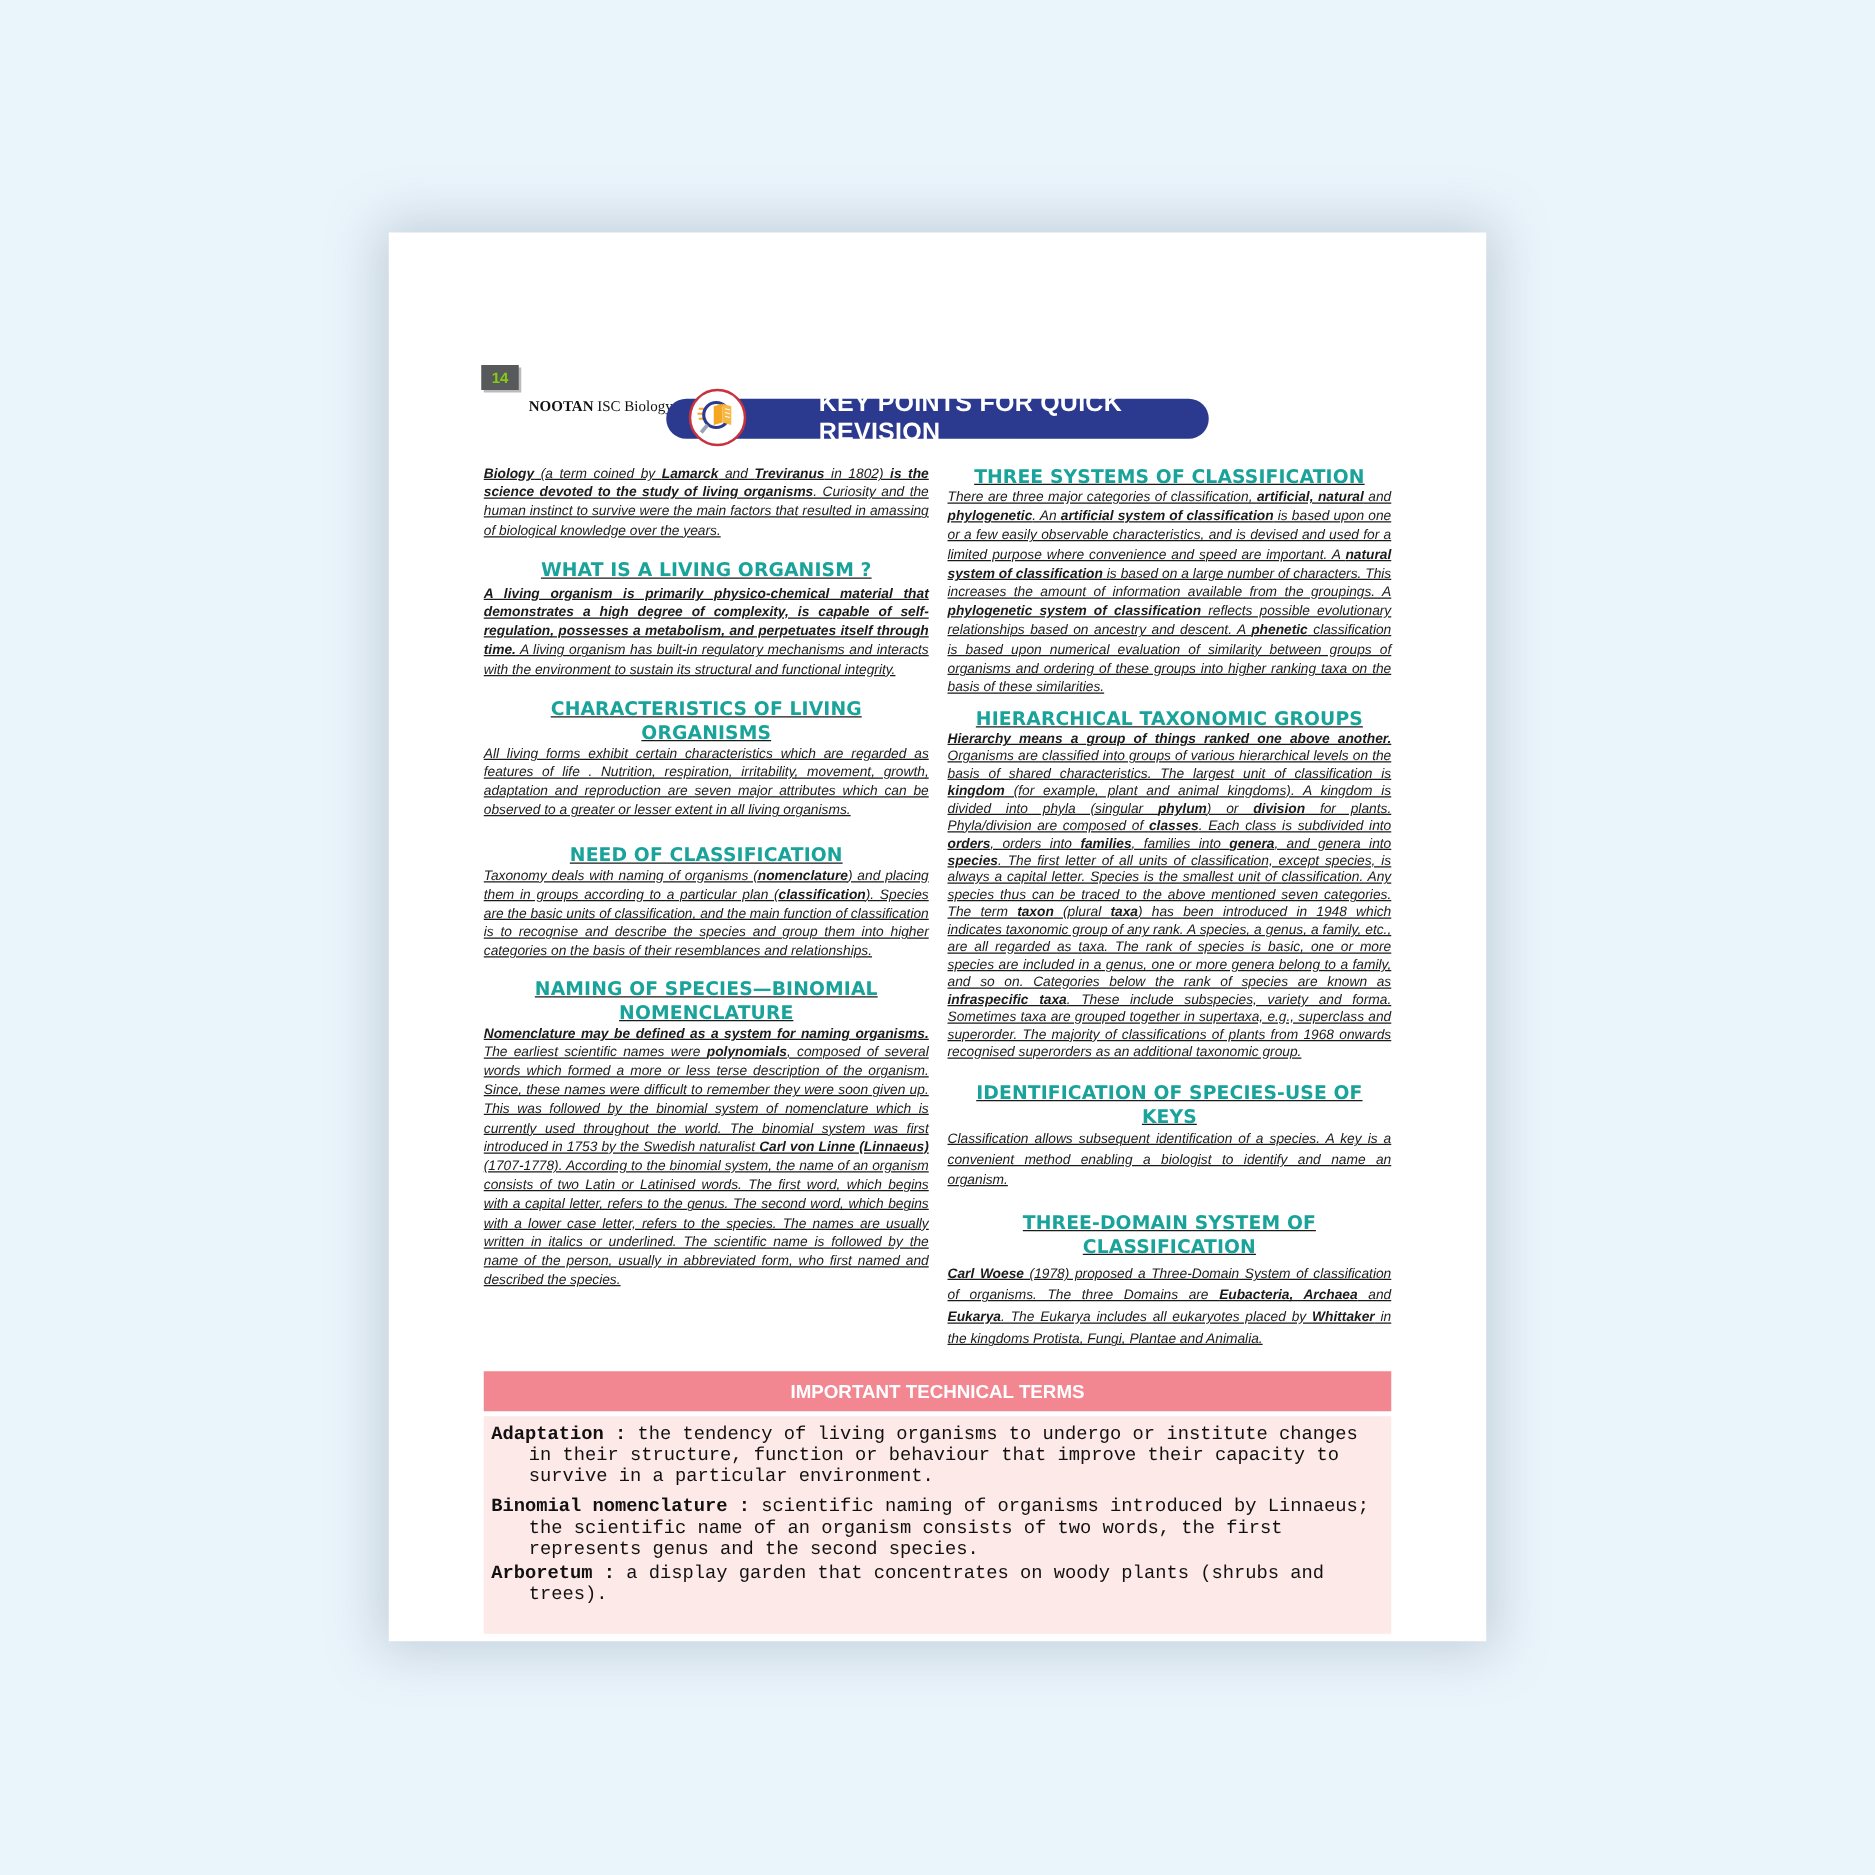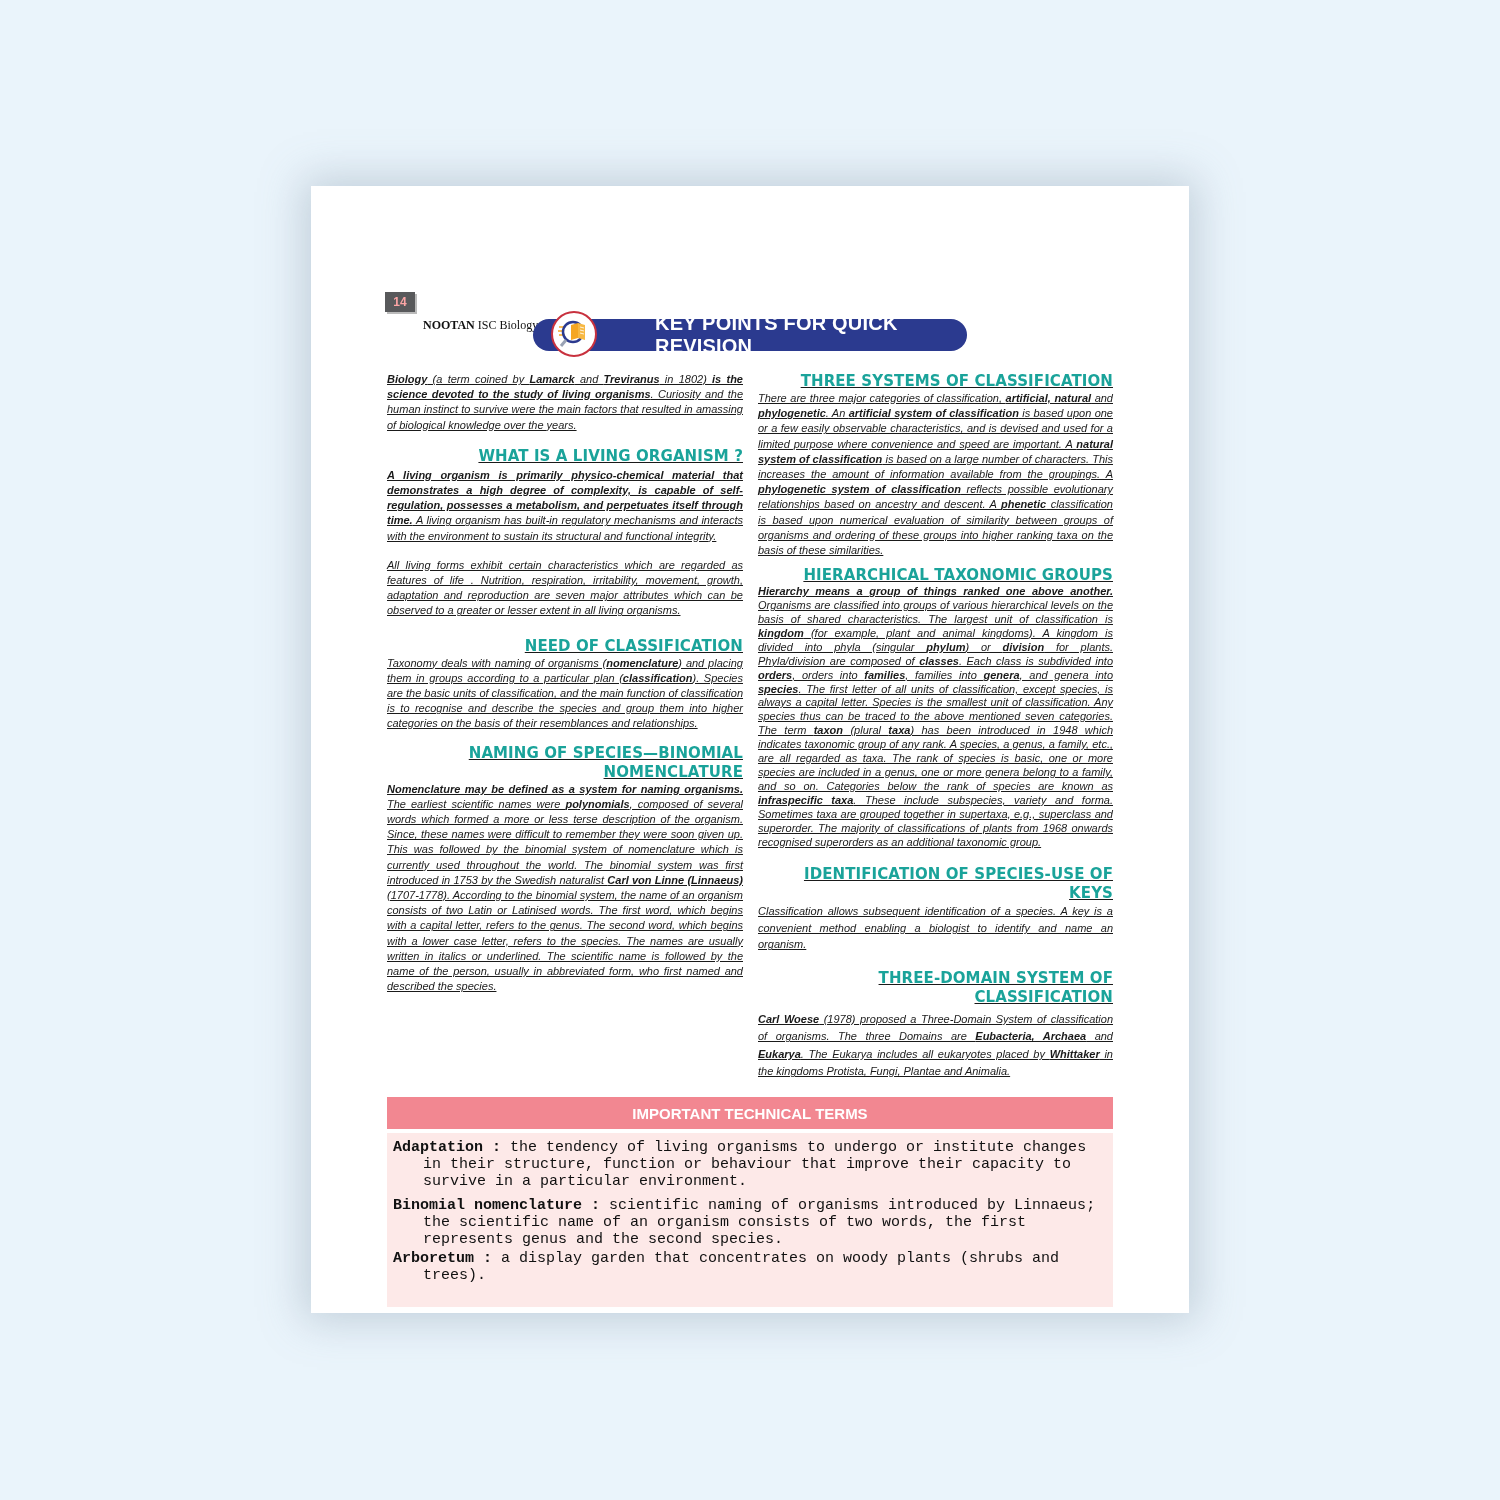--- a/index.html
+++ b/index.html
@@ -15,21 +15,21 @@
     left:311px; top:186px;
     width:878px; height:1127px;
     background:#ffffff;
     box-shadow: 0 0 40px 8px rgba(120,140,160,0.35);
   }
   .running-head {
     position:absolute; left:74px; top:84px;
     display:flex; align-items:center; gap:8px;
   }
   .page-num {
-    background:#58595b; color:#fca5a5;
+    background:#58595b; color:#84cc16;
     font-family:"Liberation Sans", sans-serif;
     font-size:12px; font-weight:bold;
     width:30px; height:20px;
     display:flex; align-items:center; justify-content:center;
     box-shadow:2px 2px 0 #bbb;
   }
   .book-title {
     font-family:"Liberation Serif", serif;
     font-size:12px; color:#111;margin-top:48px;
   }
@@ -59,21 +59,21 @@
   .col {
     position:absolute; top:186px; width:356px;
     font-family:"Liberation Sans", sans-serif;
     font-size:11px; line-height:15.2px; color:#1a1a1a;text-decoration:underline;
   }
   .col.left { left:76px; }
   .col.right { left:447px; width:355px; }
   .col p { margin:0; font-style:italic; text-align:justify; }
   .col p b { font-weight:bold; }
   .col h2 {
-    margin:0; text-align:right; color:#1aa39a;
+    margin:0; text-align:center; color:#1aa39a;
     font-family:"DejaVu Sans", sans-serif;
     font-size:15px; font-weight:bold; letter-spacing:0.1px;
     line-height:19px;
   }
   .gap-s { height:8px; }
   .gap-m { height:14px; }
 
   .terms {
     position:absolute; left:76px; top:911px; width:726px;
   }
@@ -121,20 +121,21 @@
     <div class="banner-text">KEY POINTS FOR QUICK REVISION</div>
   </div>
 
   <div class="col left">
     <p><b>Biology</b><span> (a term coined by </span><b>Lamarck</b><span> and </span><b>Treviranus</b><span> in 1802) </span><b>is the science devoted to the study of living organisms</b><span>. Curiosity and the human instinct to survive were the main factors that resulted in amassing of biological knowledge over the years.</span></p>
     <div class="gap-m"></div>
     <h2>WHAT IS A LIVING ORGANISM ?</h2>
     <div class="gap-s" style="height:2px"></div>
     <p><b>A living organism is primarily physico-chemical material that demonstrates a high degree of complexity, is capable of self-regulation, possesses a metabolism, and perpetuates itself through time.</b><span> A living organism has built-in regulatory mechanisms and interacts with the environment to sustain its structural and functional integrity.</span></p>
     <div class="gap-m"></div>
+    <h2>CHARACTERISTICS OF LIVING ORGANISMS</h2>
     <p>All living forms exhibit certain characteristics which are regarded as features of life . Nutrition, respiration, irritability, movement, growth, adaptation and reproduction are seven  major attributes which can be observed to a greater or lesser extent in all living organisms.</p>
     <div class="gap-m" style="height:18px"></div>
     <h2>NEED OF CLASSIFICATION</h2>
     <p><span>Taxonomy deals with naming of organisms (</span><b>nomenclature</b><span>) and placing them in groups according to a particular plan (</span><b>classification</b><span>). Species are the basic units of classification, and the main function of classification is to recognise and describe the species and group them into higher categories on the basis of their resemblances and relationships.</span></p>
     <div class="gap-s" style="height:12px"></div>
     <h2><span>NAMING OF SPECIES—BINOMIAL</span><br><span>NOMENCLATURE</span></h2>
     <p><b>Nomenclature may be defined as a system for naming organisms.</b><span> The earliest scientific names were </span><b>polynomials</b><span>, composed of several words which formed a more or less terse description of the organism. Since, these names were difficult to remember they were soon given up. This was followed by the binomial system of nomenclature which is currently used throughout the world. The binomial system was first introduced in 1753 by the Swedish naturalist </span><b>Carl von Linne (Linnaeus)</b><span> (1707-1778). According to the binomial system, the name of an organism consists of two Latin or Latinised words. The first word, which begins with a capital letter, refers to the genus. The second word, which begins with a lower case letter, refers to the species. The names are usually written in italics or underlined.  The scientific name is followed by the name of the person, usually in abbreviated form, who first named and described the species.</span></p>
   </div>
 
   <div class="col right">

